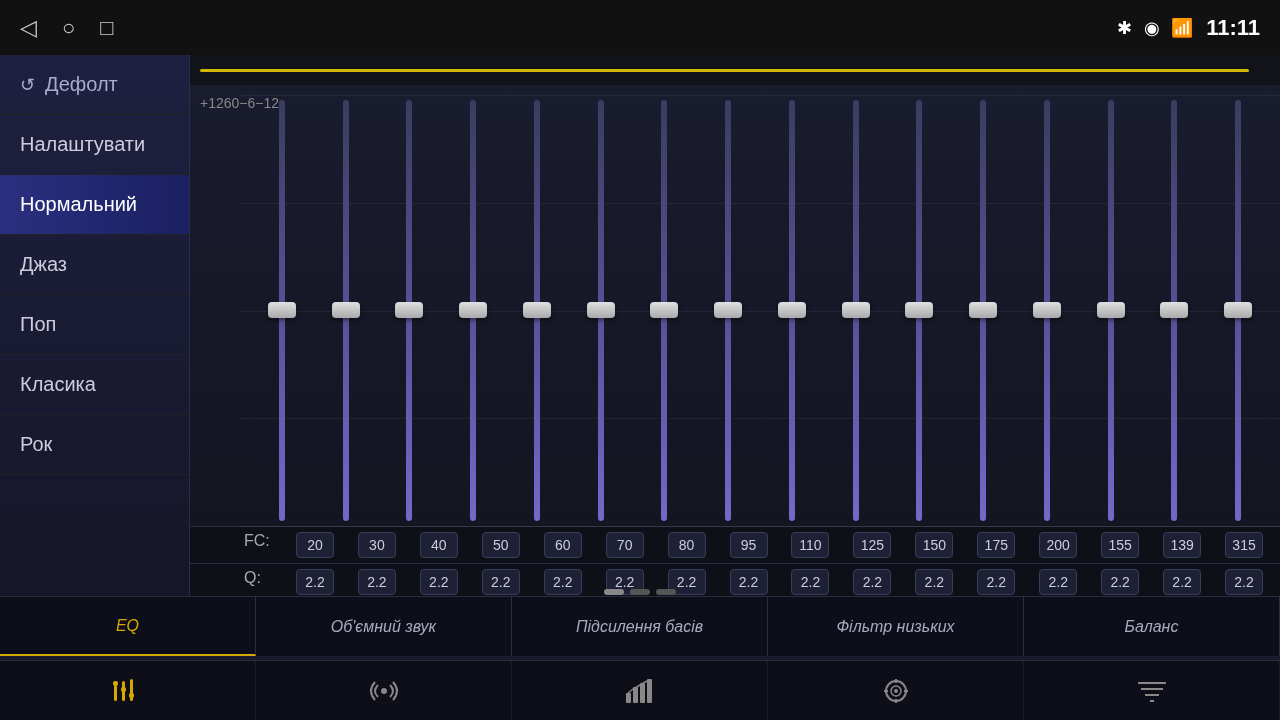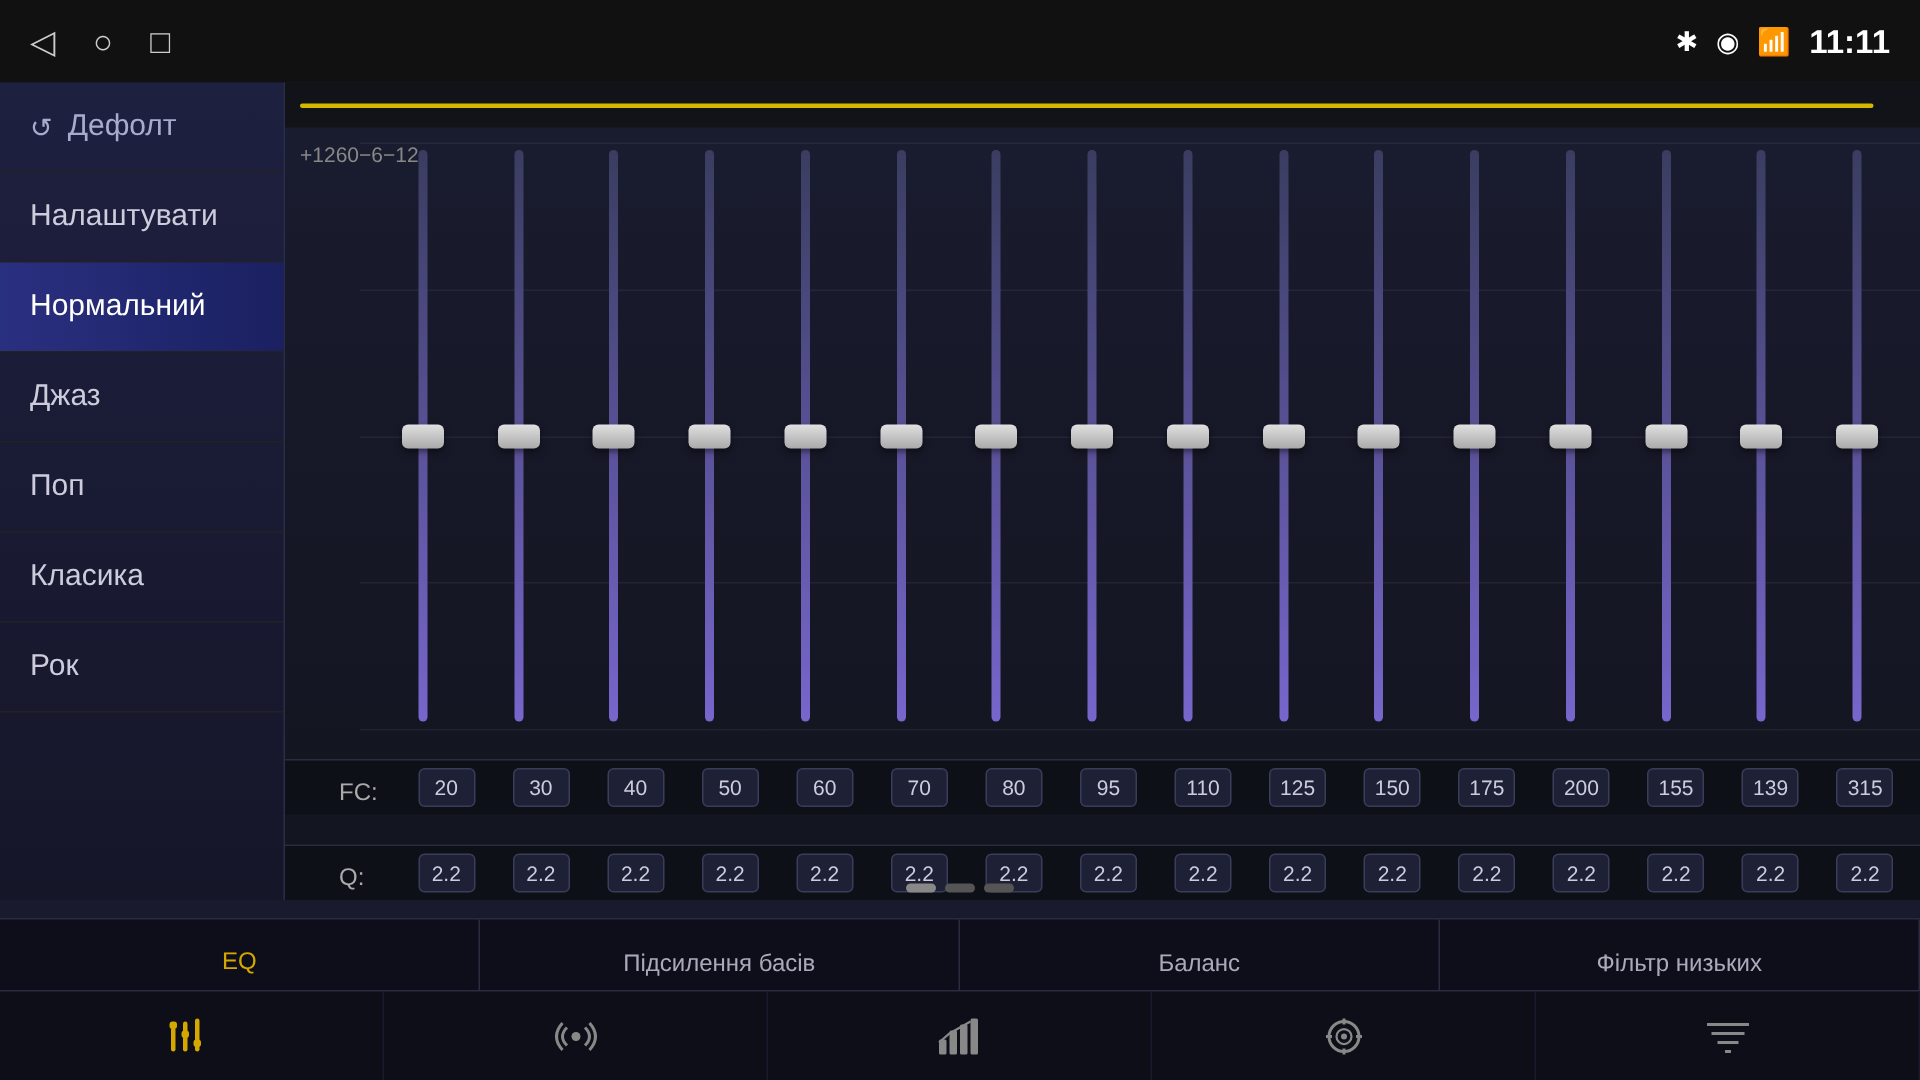--- a/index.html
+++ b/index.html
@@ -181,25 +181,24 @@
       height: 16px;
       background: linear-gradient(180deg, #e0e0e0 0%, #aaa 100%);
       border-radius: 4px;
       box-shadow: 0 2px 4px rgba(0,0,0,0.5);
       cursor: grab;
     }
 
     
     #fc-row, #q-row {
       display: flex;
-      align-items: flex-end;
-      padding: 5px 5px 5px 36px;
+      align-items: flex-start;
+      padding: 5px 5px 5px 54px;
       background: #0e1018;
       border-top: 1px solid #2a2d40;
-      margin-top: 20px;
     }
     .row-label {
       color: #aaa;
       font-size: 16px;
       width: 40px;
       flex-shrink: 0;
     }
     .row-values {
       display: flex;
       flex: 1;
@@ -212,27 +211,28 @@
       color: #ccd;
       font-size: 14px;
       padding: 4px 6px;
       min-width: 38px;
       text-align: center;
     }
 
     
     #bottom-tabs {
       position: absolute;
-      bottom: 48px;
+      bottom: 64px;
       left: 0;
       right: 0;
       height: 60px;
       display: flex;
       background: #0d0e1a;
       border-top: 1px solid #2a2d40;
+      font-style: italic;
     }
     .bottom-tab {
       flex: 1;
       display: flex;
       align-items: center;
       justify-content: center;
       font-size: 16px;
       color: #aab;
       cursor: pointer;
       border-right: 1px solid #2a2d40;
@@ -487,23 +487,24 @@
 <div id="page-indicators">
 
 <div class="page-dot active"></div>
     <div class="page-dot"></div>
     <div class="page-dot"></div>
   </div>
 
 <div id="bottom-tabs">
 
 <div class="bottom-tab active">EQ</div>
+    <div class="bottom-tab">Об'ємний звук</div>
     <div class="bottom-tab">Підсилення басів</div>
+    <div class="bottom-tab">Фільтр низьких</div>
     <div class="bottom-tab">Баланс</div>
-    <div class="bottom-tab">Фільтр низьких</div>
   </div>
 
 <div id="bottom-icon-bar">
 
 <div class="bottom-icon active">
       <svg width="32" height="28" viewBox="0 0 32 28" fill="none">
       <rect x="2" y="8" width="3" height="16" rx="1.5" fill="#d4a800"></rect>
       <rect x="1" y="4" width="5" height="5" rx="2" fill="#d4a800"></rect>
       <rect x="10" y="4" width="3" height="20" rx="1.5" fill="#d4a800"></rect>
       <rect x="9" y="10" width="5" height="5" rx="2" fill="#d4a800"></rect>

